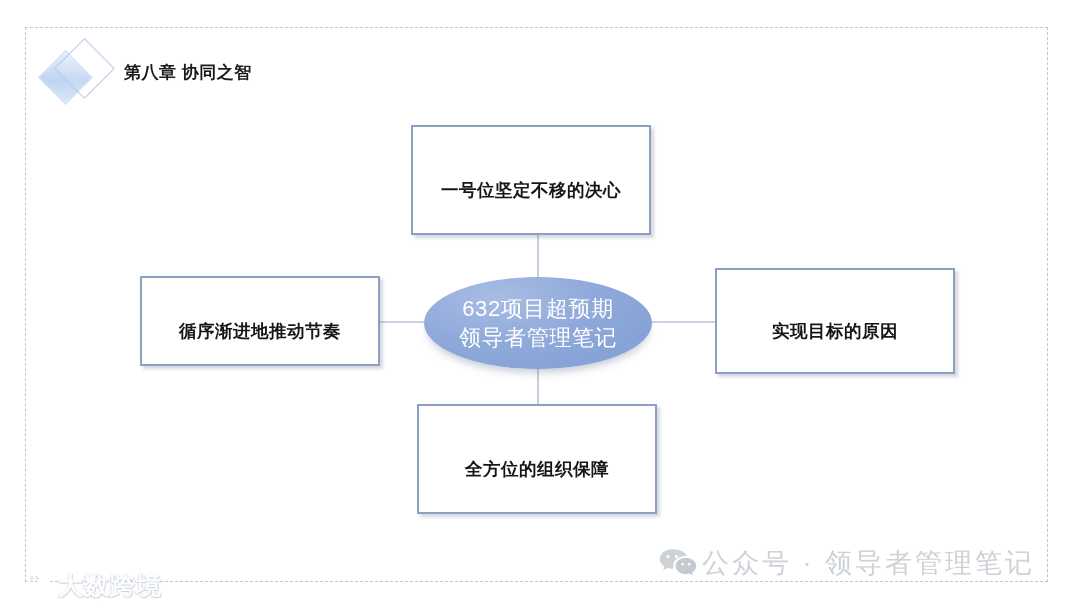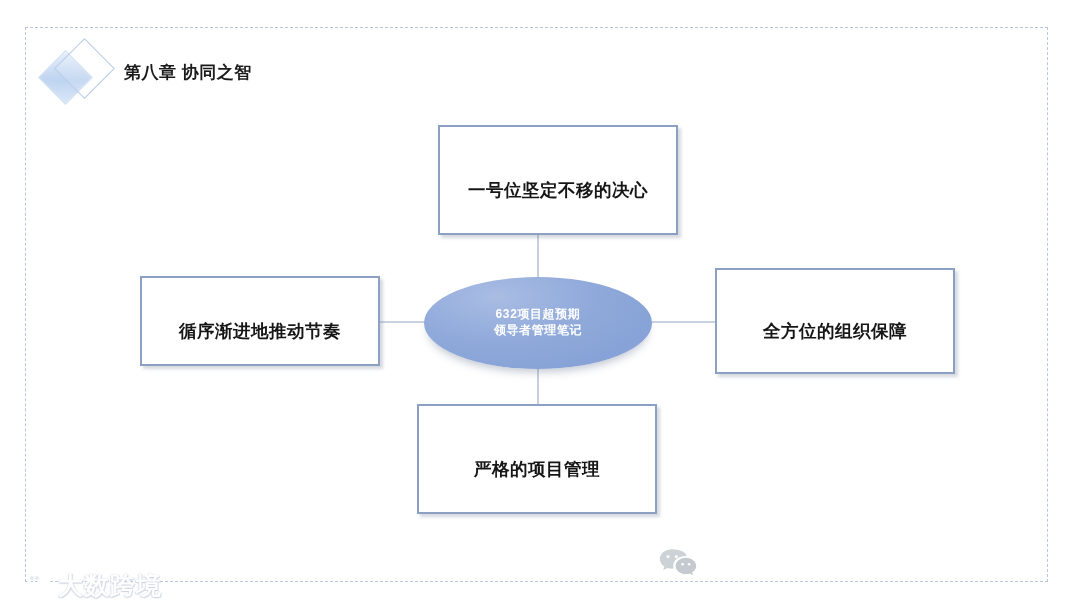--- a/index.html
+++ b/index.html
@@ -80,42 +80,42 @@
   }
   .node-box .node-label {
     font-size:17.5px;
     font-weight:700;
     color:#161616;
     letter-spacing:0.5px;
     white-space:nowrap;
     transform:translateY(10px);
   }
 
-  #node-top    { left:438px; top:125px;  width:240px; height:110px; }
+  #node-top    { left:411px; top:125px;  width:240px; height:110px; }
   #node-left   { left:119px; top:276px;  width:240px; height:90px;margin-left:21px; }
   #node-right  { left:715px; top:268px;  width:240px; height:106px; }
   #node-bottom { left:417px; top:404px;  width:240px; height:110px; }
 
   #node-center {
     position:absolute;
     left:424px; top:277px;
     width:228px; height:92px;
     border-radius:50% / 50%;
     background:
       radial-gradient(ellipse at 32% 22%, #a9bde4 0%, #8fa9da 45%, #87a2d6 75%, #8ca6d9 100%);
     box-shadow:0 7px 9px -4px rgba(120,130,155,0.45);
     display:flex;
     flex-direction:column;
     align-items:center;
     justify-content:center;
     text-align:center;
   }
   #node-center .center-line {
-    font-size:12px;
-    font-weight:700;
+    font-size:22px;
+    font-weight:400;
     color:#ffffff;
     line-height:1.32;
     letter-spacing:0.6px;
     white-space:nowrap;
   }
 
   
   #wm-wechat {
     position:absolute;
     left:658px; top:541px;
@@ -176,42 +176,43 @@
 
   <div class="node-box" id="node-top">
     <span class="node-label">一号位坚定不移的决心</span>
   </div>
 
   <div class="node-box" id="node-left">
     <span class="node-label">循序渐进地推动节奏</span>
   </div>
 
   <div class="node-box" id="node-right">
+    <span class="node-label">实现目标的原因</span>
+  </div>
+
+  <div class="node-box" id="node-bottom">
     <span class="node-label">全方位的组织保障</span>
-  </div>
-
-  <div class="node-box" id="node-bottom">
-    <span class="node-label">严格的项目管理</span>
   </div>
 
   <div id="node-center">
     <span class="center-line">632项目超预期</span>
     <span class="center-line">领导者管理笔记</span>
   </div>
 </div>
 
 <div id="wm-wechat">
   <svg id="wm-wechat-icon" viewBox="0 0 40 32">
     <path d="M14.2 2.2C7.2 2.2 1.8 6.6 1.8 12c0 3.1 1.8 5.8 4.6 7.6l-1.2 3.6 4.1-2.1c1.5.4 3.1.6 4.9.6.5 0 1 0 1.5-.1-.3-.9-.5-1.8-.5-2.8 0-5.5 5.4-9.9 12.1-9.9.5 0 1 0 1.5.1C28.2 5.4 21.9 2.2 14.2 2.2z" fill="#cdd2d7"></path>
     <circle cx="10" cy="9.6" r="1.6" fill="#ffffff"></circle>
     <circle cx="18.4" cy="9.6" r="1.6" fill="#ffffff"></circle>
     <path d="M38.2 18.9c0-4.5-4.6-8.2-10.3-8.2s-10.3 3.7-10.3 8.2 4.6 8.2 10.3 8.2c1.3 0 2.6-.2 3.8-.6l3.4 1.8-1-3c2.5-1.5 4.1-3.8 4.1-6.4z" fill="#c4cacf"></path>
     <circle cx="24.6" cy="17.3" r="1.3" fill="#ffffff"></circle>
     <circle cx="31.2" cy="17.3" r="1.3" fill="#ffffff"></circle>
   </svg>
+  <div id="wm-wechat-text">公众号 · 领导者管理笔记</div>
 </div>
 
 <div id="wm-brand">
   <svg id="wm-brand-icon" viewBox="0 0 46 30">
     <path d="M4 4c-3 3-3 11 0 15 3 4 9 5 12 2" fill="none" stroke="#ffffff" stroke-width="3.4" stroke-linecap="round"></path>
     <circle cx="22" cy="8.5" r="6" fill="none" stroke="#ffffff" stroke-width="3"></circle>
     <circle cx="20" cy="8" r="2" fill="#e6eaef"></circle>
     <circle cx="25" cy="8" r="2" fill="#e6eaef"></circle>
     <path d="M28 12h9" stroke="#ffffff" stroke-width="3" stroke-linecap="round"></path>
   </svg>

